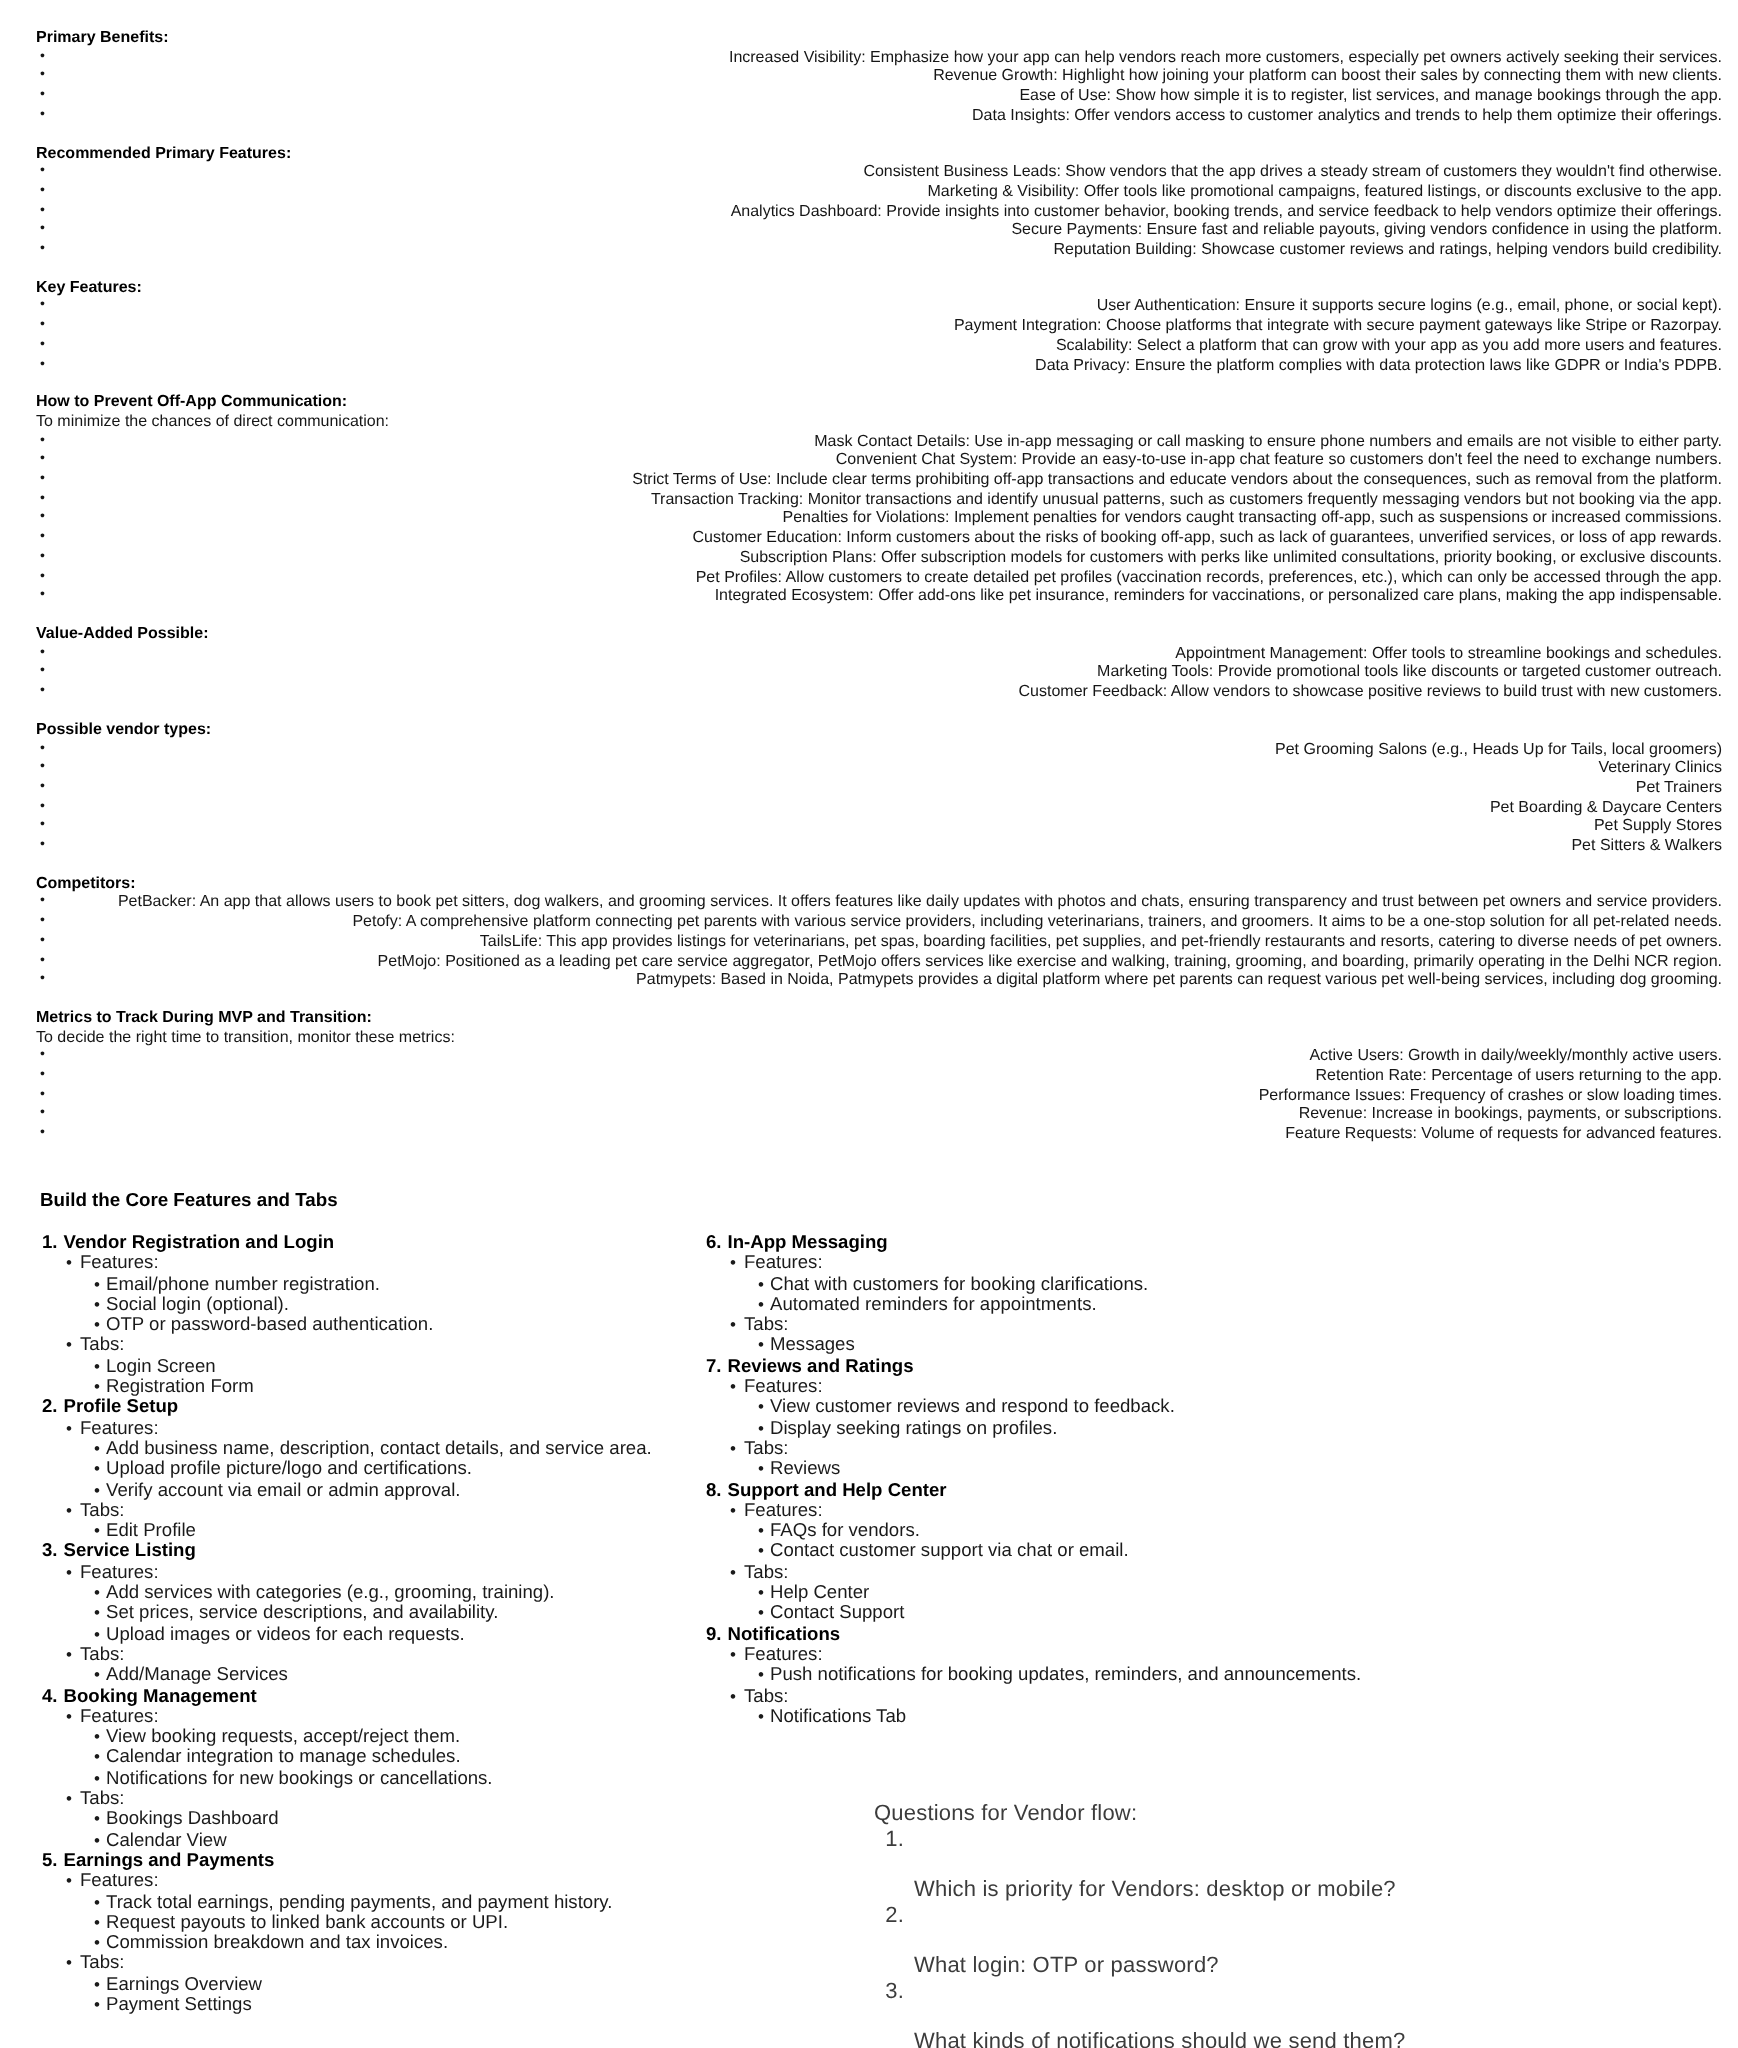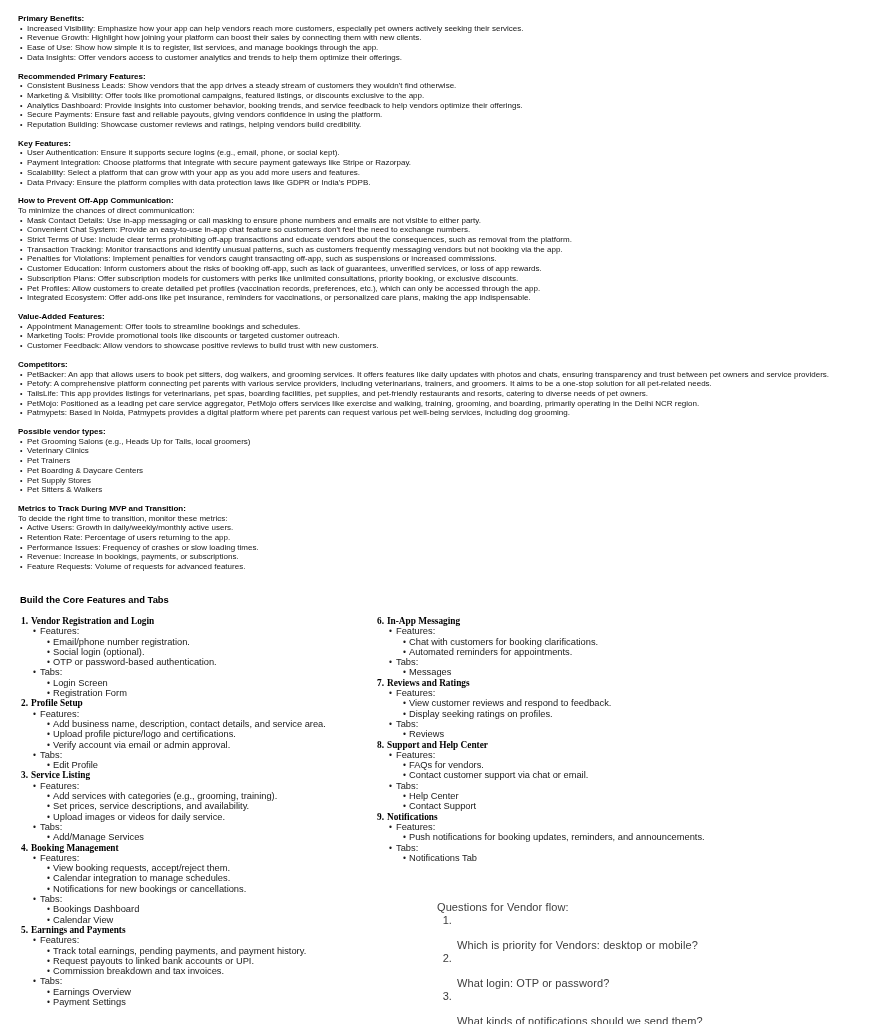--- a/index.html
+++ b/index.html
@@ -15,34 +15,34 @@
 
   
   #doc {
     position: absolute; left: 18px; top: 14px; width: 843px;
     font-size: 8px; line-height: 9.7px;
   }
   .sec { margin: 0 0 9px 0; }
   .sec-h { font-weight: bold; color: #000; }
   .sec-intro { color: #161616; }
   .sec ul { margin: 0; padding: 0; list-style: none; }
-  .sec li { position: relative; padding-left: 9px; }
+  .sec li { position: relative; padding-left: 9px; text-align: right; }
   .sec li::before { content: "•"; position: absolute; left: 2px; top: 0; font-size: 7px; }
 
   
   #core-h {
     position: absolute; left: 20px; top: 594px;
     font-size: 9.4px; font-weight: bold; color: #000;
   }
 
   
   .col { position: absolute; top: 616px; font-size: 9.3px; line-height: 10.3px; color: #1a1a1a; }
   #col-l { left: 21px; width: 332px; }
-  #col-r { left: 353px; width: 490px; margin-left: 24px; }
-  .it-head { font-weight: bold; color: #000; font-family: Liberation Serif, serif; }
+  #col-r { left: 353px; width: 490px; }
+  .it-head { font-weight: bold; color: #000; }
   .it-head .num { display: inline-block; margin-right: 3px; }
   .col ul { margin: 0; list-style: none; }
   .ul2 { padding: 0 0 0 12px; }
   .ul2 > li { position: relative; padding-left: 7px; }
   .ul2 > li > .glabel { display: block; }
   .ul2 > li::before { content: "•"; position: absolute; left: 0; top: 0; font-size: 8.5px; }
   .ul3 { padding: 0 0 0 7px; }
   .ul3 > li { position: relative; padding-left: 6px; }
   .ul3 > li::before { content: "•"; position: absolute; left: 0; top: 0; font-size: 8.5px; }
 
@@ -97,49 +97,49 @@
         <li>Strict Terms of Use: Include clear terms prohibiting off-app transactions and educate vendors about the consequences, such as removal from the platform.</li>
         <li>Transaction Tracking: Monitor transactions and identify unusual patterns, such as customers frequently messaging vendors but not booking via the app.</li>
         <li>Penalties for Violations: Implement penalties for vendors caught transacting off-app, such as suspensions or increased commissions.</li>
         <li>Customer Education: Inform customers about the risks of booking off-app, such as lack of guarantees, unverified services, or loss of app rewards.</li>
         <li>Subscription Plans: Offer subscription models for customers with perks like unlimited consultations, priority booking, or exclusive discounts.</li>
         <li>Pet Profiles: Allow customers to create detailed pet profiles (vaccination records, preferences, etc.), which can only be accessed through the app.</li>
         <li>Integrated Ecosystem: Offer add-ons like pet insurance, reminders for vaccinations, or personalized care plans, making the app indispensable.</li>
       </ul>
     </section>
     <section class="sec">
-      <div class="sec-h">Value-Added Features:</div>
+      <div class="sec-h">Value-Added Possible:</div>
       <ul>
         <li>Appointment Management: Offer tools to streamline bookings and schedules.</li>
         <li>Marketing Tools: Provide promotional tools like discounts or targeted customer outreach.</li>
         <li>Customer Feedback: Allow vendors to showcase positive reviews to build trust with new customers.</li>
-      </ul>
-    </section>
-    <section class="sec">
-      <div class="sec-h">Competitors:</div>
-      <ul>
-        <li>PetBacker: An app that allows users to book pet sitters, dog walkers, and grooming services. It offers features like daily updates with photos and chats, ensuring transparency and trust between pet owners and service providers.</li>
-        <li>Petofy: A comprehensive platform connecting pet parents with various service providers, including veterinarians, trainers, and groomers. It aims to be a one-stop solution for all pet-related needs.</li>
-        <li>TailsLife: This app provides listings for veterinarians, pet spas, boarding facilities, pet supplies, and pet-friendly restaurants and resorts, catering to diverse needs of pet owners.</li>
-        <li>PetMojo: Positioned as a leading pet care service aggregator, PetMojo offers services like exercise and walking, training, grooming, and boarding, primarily operating in the Delhi NCR region.</li>
-        <li>Patmypets: Based in Noida, Patmypets provides a digital platform where pet parents can request various pet well-being services, including dog grooming.</li>
       </ul>
     </section>
     <section class="sec">
       <div class="sec-h">Possible vendor types:</div>
       <ul>
         <li>Pet Grooming Salons (e.g., Heads Up for Tails, local groomers)</li>
         <li>Veterinary Clinics</li>
         <li>Pet Trainers</li>
         <li>Pet Boarding &amp; Daycare Centers</li>
         <li>Pet Supply Stores</li>
         <li>Pet Sitters &amp; Walkers</li>
       </ul>
     </section>
     <section class="sec">
+      <div class="sec-h">Competitors:</div>
+      <ul>
+        <li>PetBacker: An app that allows users to book pet sitters, dog walkers, and grooming services. It offers features like daily updates with photos and chats, ensuring transparency and trust between pet owners and service providers.</li>
+        <li>Petofy: A comprehensive platform connecting pet parents with various service providers, including veterinarians, trainers, and groomers. It aims to be a one-stop solution for all pet-related needs.</li>
+        <li>TailsLife: This app provides listings for veterinarians, pet spas, boarding facilities, pet supplies, and pet-friendly restaurants and resorts, catering to diverse needs of pet owners.</li>
+        <li>PetMojo: Positioned as a leading pet care service aggregator, PetMojo offers services like exercise and walking, training, grooming, and boarding, primarily operating in the Delhi NCR region.</li>
+        <li>Patmypets: Based in Noida, Patmypets provides a digital platform where pet parents can request various pet well-being services, including dog grooming.</li>
+      </ul>
+    </section>
+    <section class="sec">
       <div class="sec-h">Metrics to Track During MVP and Transition:</div>
       <div class="sec-intro">To decide the right time to transition, monitor these metrics:</div>
       <ul>
         <li>Active Users: Growth in daily/weekly/monthly active users.</li>
         <li>Retention Rate: Percentage of users returning to the app.</li>
         <li>Performance Issues: Frequency of crashes or slow loading times.</li>
         <li>Revenue: Increase in bookings, payments, or subscriptions.</li>
         <li>Feature Requests: Volume of requests for advanced features.</li>
       </ul>
     </section>
@@ -188,21 +188,21 @@
       </ul>
     </div>
     <div class="item">
       <div class="it-head"><span class="num">3.</span><span>Service Listing</span></div>
       <ul class="ul2">
         <li>
           <span class="glabel">Features:</span>
           <ul class="ul3">
             <li>Add services with categories (e.g., grooming, training).</li>
             <li>Set prices, service descriptions, and availability.</li>
-            <li>Upload images or videos for daily service.</li>
+            <li>Upload images or videos for each requests.</li>
           </ul>
         </li>
         <li>
           <span class="glabel">Tabs:</span>
           <ul class="ul3">
             <li>Add/Manage Services</li>
           </ul>
         </li>
       </ul>
     </div>

